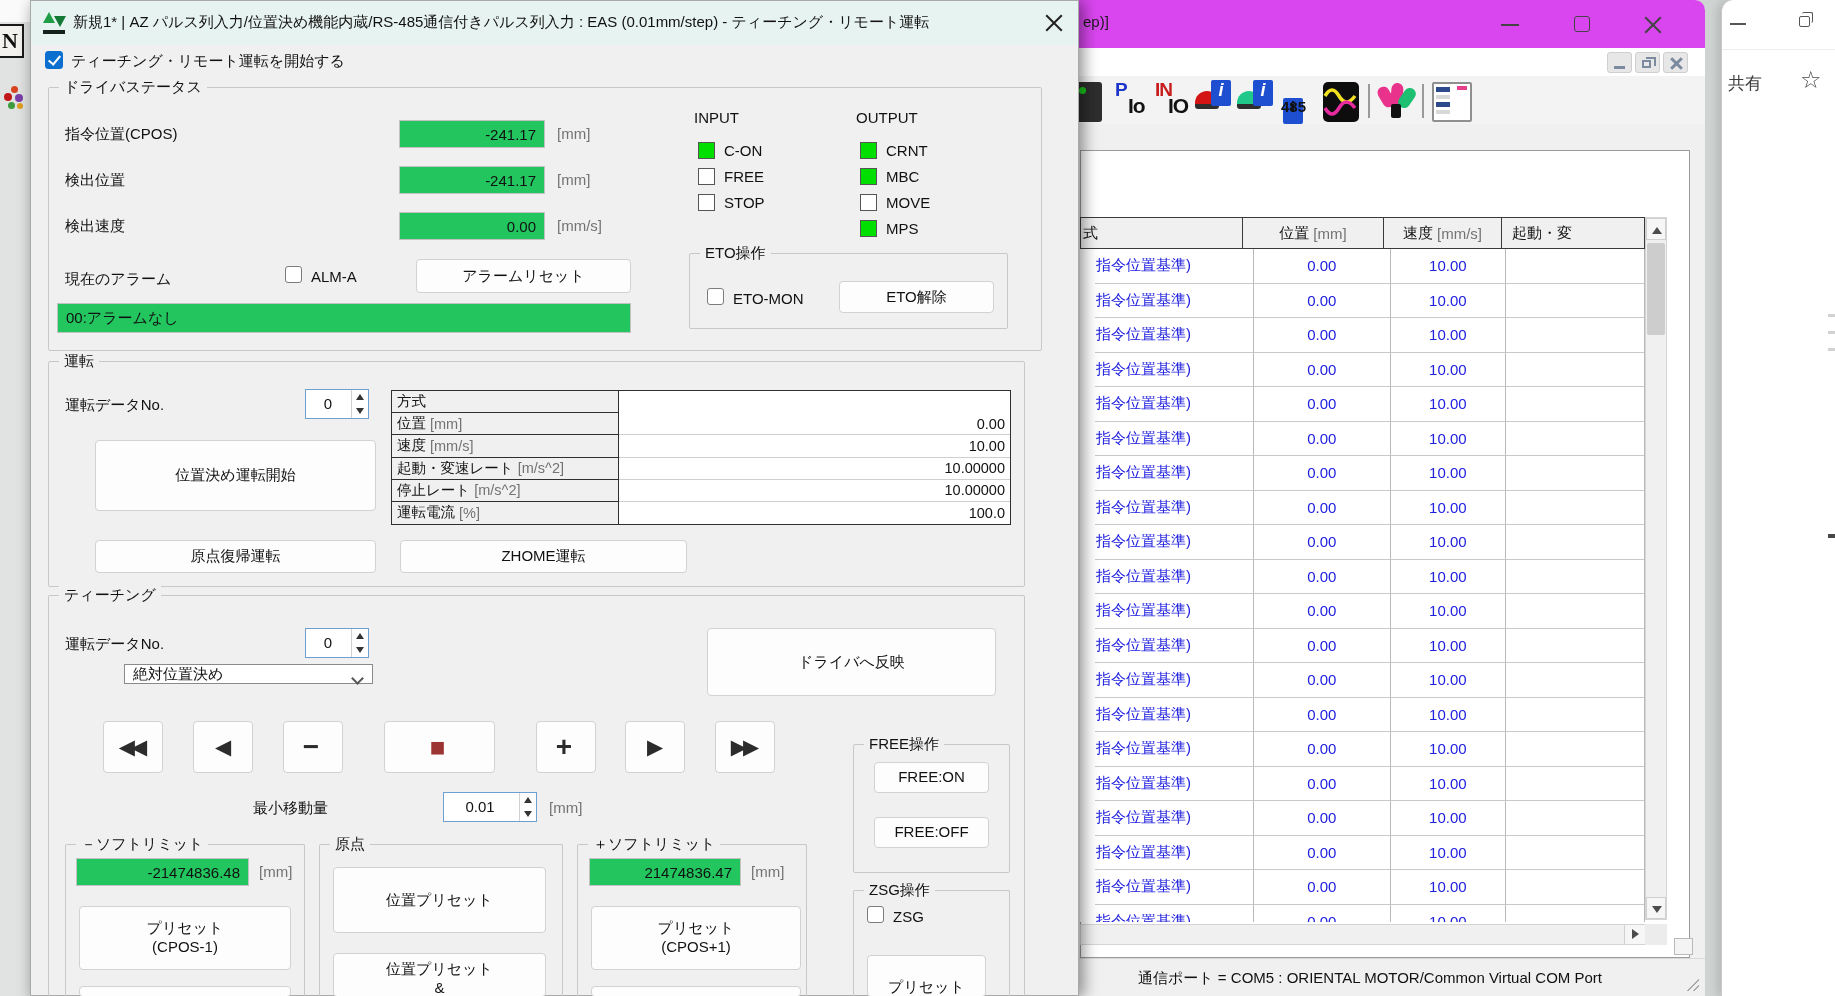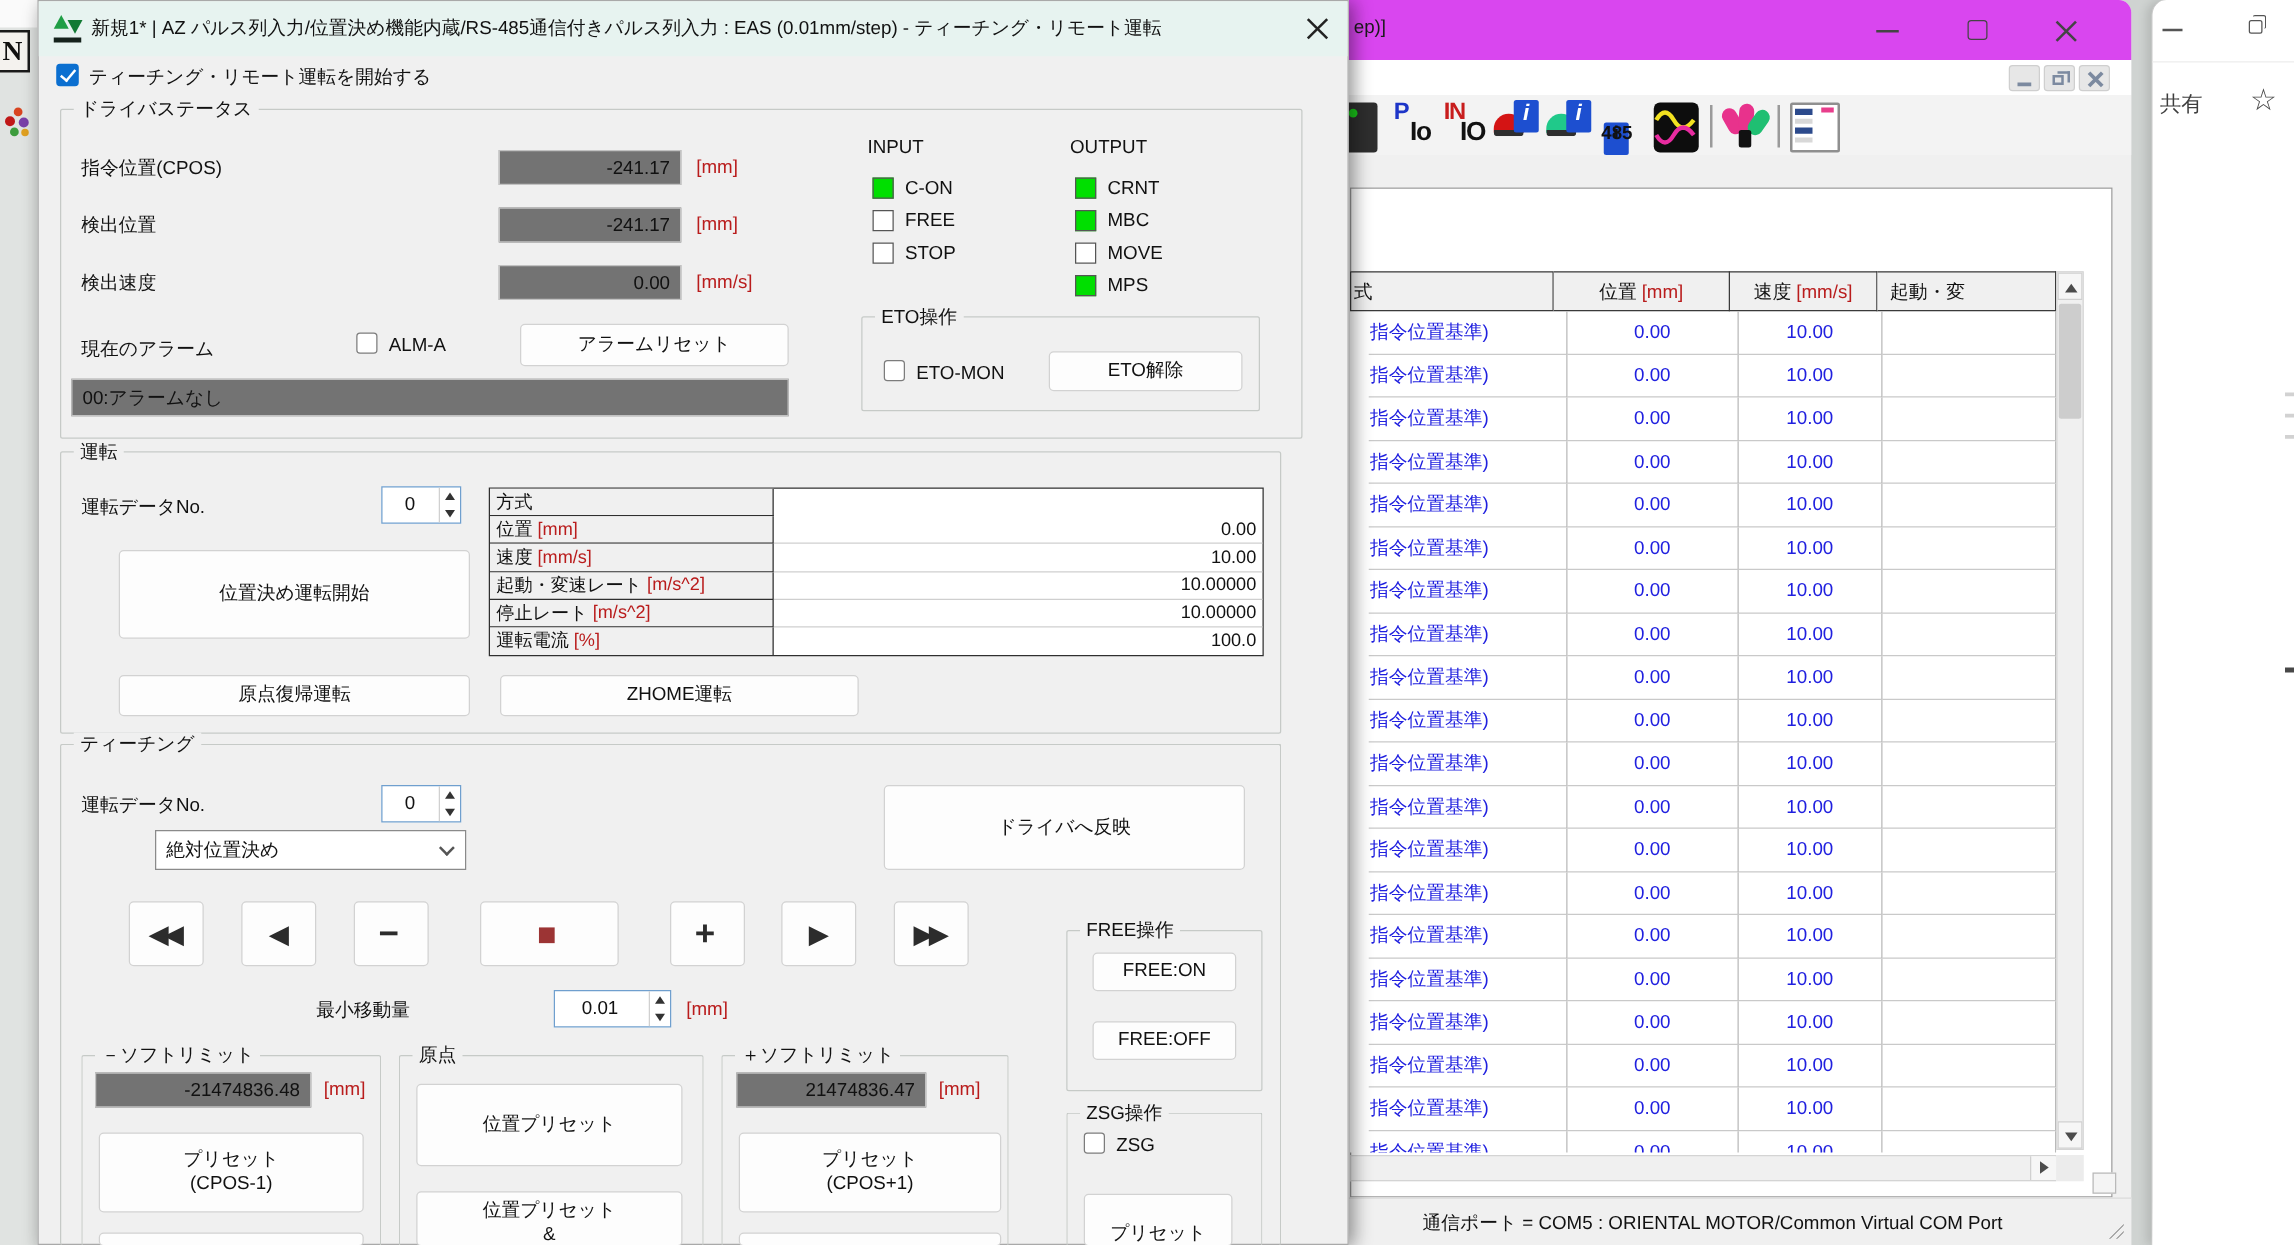--- a/index.html
+++ b/index.html
@@ -115,24 +115,24 @@
 
   .checkbox { position:absolute; width:18px; height:18px; border:1px solid #7c7c7c; background:#fff; border-radius:3px; }
   .checkbox.checked { background:#0b6fd0; border-color:#0b6fd0; }
   .checkbox.checked::after { content:""; position:absolute; left:5px; top:1px; width:5px; height:10px;
     border:2px solid #fff; border-top:none; border-left:none; transform:rotate(40deg); }
   .cb-label { position:absolute; font-size:15px; white-space:nowrap; }
 
   .groupbox { position:absolute; border:1px solid #c6cac7; border-radius:2px; }
   .gb-label { position:absolute; top:-10px; left:10px; background:#f0f0f0; padding:0 5px; font-size:15px; white-space:nowrap; }
 
-  .ro-field { position:absolute; height:28px; background:#737373; border:1px solid #c2c2c2;
+  .ro-field { position:absolute; height:28px; background:#22c55e; border:1px solid #c2c2c2;
     display:flex; align-items:center; justify-content:flex-end; padding-right:8px; font-size:15px; }
   .flabel { position:absolute; font-size:15px; white-space:nowrap; }
-  .u { color:#b91c1c; }
+  .u { color:#737373; }
 
   .btn { position:absolute; background:#fdfdfd; border:1px solid #d2d2d2; border-radius:4px;
     display:flex; flex-direction:column; align-items:center; justify-content:center; font-size:15px; text-align:center; line-height:1.25; }
 
   .ind { position:absolute; width:17px; height:17px; border:1px solid #555; background:#fff; }
   .ind.on { background:#00df00; }
   .io-block { position:absolute; }
   .io-row { position:relative; height:26px; }
   .io-row .ind { left:0; top:3px; }
   .io-row .io-label { position:absolute; left:26px; top:3px; font-size:15px; white-space:nowrap; }
@@ -578,21 +578,21 @@
     <span class="gb-label">ティーチング</span>
   </div>
   <span class="flabel" style="left:34px;top:634px">運転データNo.</span>
   <div class="spinner" style="left:274px;top:627px">
     <span class="spin-val">0</span>
     <span class="spin-btns">
         <i class="sp-up"></i>
         <i class="sp-dn"></i>
       </span>
   </div>
-  <div class="select" style="left:93px;top:663px;width:249px;height:32px">
+  <div class="select" style="left:93px;top:663px;width:249px;height:20px">
     <span>絶対位置決め</span>
     <i class="chev"></i>
   </div>
   <div class="btn" style="left:676px;top:627px;width:289px;height:68px">ドライバへ反映</div>
 
   <div class="jog" style="left:72px;width:60px">◀◀</div>
   <div class="jog" style="left:162px;width:60px">◀</div>
   <div class="jog pm" style="left:252px;width:60px">−</div>
   <div class="jog stop" style="left:353px;width:111px">■</div>
   <div class="jog pm" style="left:505px;width:60px">+</div>

